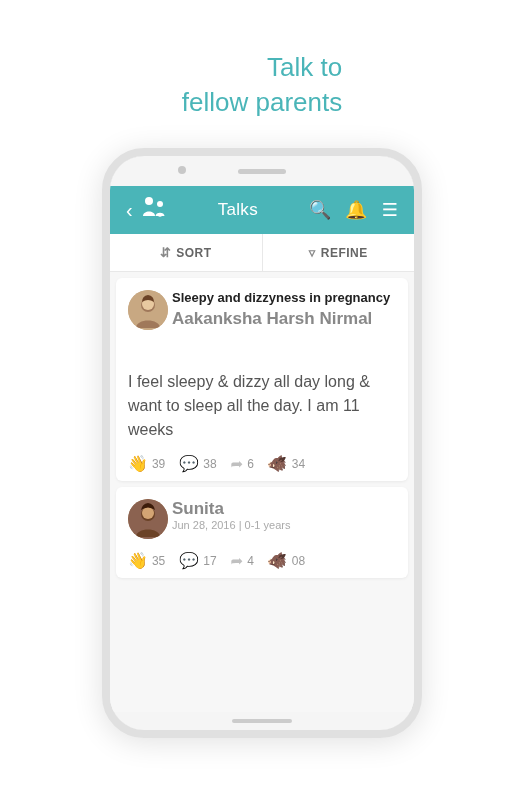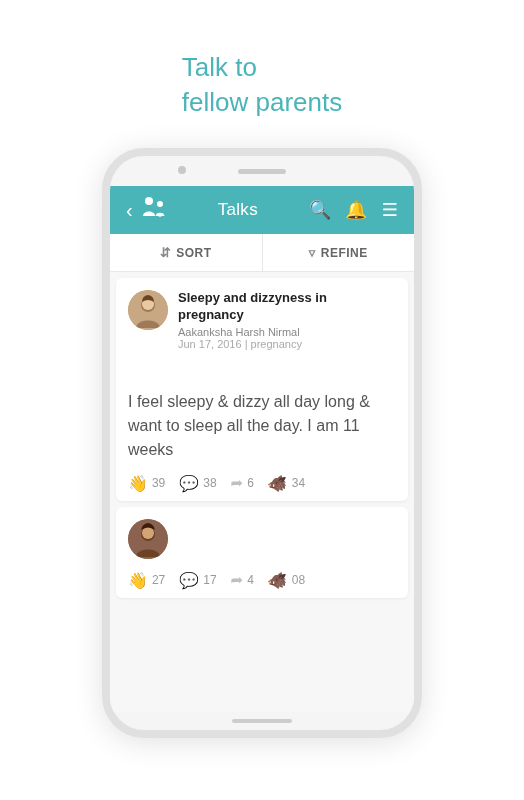--- a/index.html
+++ b/index.html
@@ -8,21 +8,21 @@
       font-family: -apple-system, BlinkMacSystemFont, 'Segoe UI', sans-serif;
       display: flex;
       flex-direction: column;
       align-items: center;
       width: 524px;
       min-height: 800px;
       overflow: hidden;
     }
 
     .hero-title {
-      text-align: left;
+      text-align: right;
       color: #4ab5b8;
       font-size: 26px;
       font-weight: 400;
       line-height: 1.35;
       margin-top: 50px;
       margin-bottom: 28px;
     }
 
     
     .phone-frame {
@@ -152,21 +152,21 @@
     .post-card {
       background: #fff;
       margin: 6px 6px;
       border-radius: 6px;
       padding: 12px 12px 8px;
       box-shadow: 0 1px 3px rgba(0,0,0,0.06);
     }
 
     .post-top {
       display: flex;
-      gap: 10px;
+      gap: 4px;
       margin-bottom: 8px;
     }
     .avatar {
       width: 40px;
       height: 40px;
       border-radius: 50%;
       flex-shrink: 0;
       overflow: hidden;
       background: #ccc;
       display: flex;
@@ -182,22 +182,23 @@
       flex: 1;
     }
     .post-title {
       font-size: 13px;
       font-weight: 700;
       color: #222;
       line-height: 1.3;
       margin-bottom: 2px;
     }
     .post-author {
-      font-size: 11px;
+      font-size: 17px;
       color: #888;
+      font-weight: bold;
     }
     .post-date {
       font-size: 11px;
       color: #aaa;
     }
     .post-content {
       font-size: 16px;
       color: #555;
       line-height: 1.5;
       margin-bottom: 8px;
@@ -302,21 +303,20 @@
               <circle cx="20" cy="20" r="20" fill="#c8a882"></circle>
               <circle cx="20" cy="15" r="7" fill="#a0785a"></circle>
               <path d="M8 38 C8 28 32 28 32 38" fill="#a0785a"></path>
               <circle cx="20" cy="14" r="6" fill="#e8c9a0"></circle>
               <path d="M14 12 Q20 8 26 12 Q26 6 20 5 Q14 6 14 12Z" fill="#6b4226"></path>
             </svg>
           </div>
           <div class="post-meta">
             <div class="post-title">Sleepy and dizzyness in pregnancy</div>
             <div class="post-author">Aakanksha Harsh Nirmal</div>
-            <div class="post-date">Jun 17, 2016 | pregnancy</div>
           </div>
         </div>
         <div class="post-content">I feel sleepy &amp; dizzy all day long &amp; want to sleep all the day. I am 11 weeks</div>
         <div class="post-actions">
           <div class="action-item">
             <span class="hand-icon">👋</span>
             <span>39</span>
           </div>
           <div class="action-item">
             <span class="comment-icon">💬</span>
@@ -338,26 +338,28 @@
           <div class="avatar avatar-2">
             <svg viewBox="0 0 40 40" xmlns="http://www.w3.org/2000/svg">
               <circle cx="20" cy="20" r="20" fill="#8b6250"></circle>
               <circle cx="20" cy="15" r="7" fill="#6b4226"></circle>
               <path d="M8 38 C8 28 32 28 32 38" fill="#6b4226"></path>
               <circle cx="20" cy="14" r="6" fill="#d4a574"></circle>
               <path d="M13 11 Q20 6 27 11 Q26 5 20 4 Q14 5 13 11Z" fill="#3d1c0a"></path>
             </svg>
           </div>
           <div class="post-meta">
+            <div class="post-author">Sunita</div>
+            <div class="post-date">Jun 28, 2016 | 0-1 years</div>
           </div>
         </div>
         <div class="post-actions">
           <div class="action-item">
             <span class="hand-icon">👋</span>
-            <span>27</span>
+            <span>35</span>
           </div>
           <div class="action-item">
             <span class="comment-icon">💬</span>
             <span>17</span>
           </div>
           <div class="action-item">
             <span class="share-icon">➦</span>
             <span>4</span>
           </div>
           <div class="action-item">

